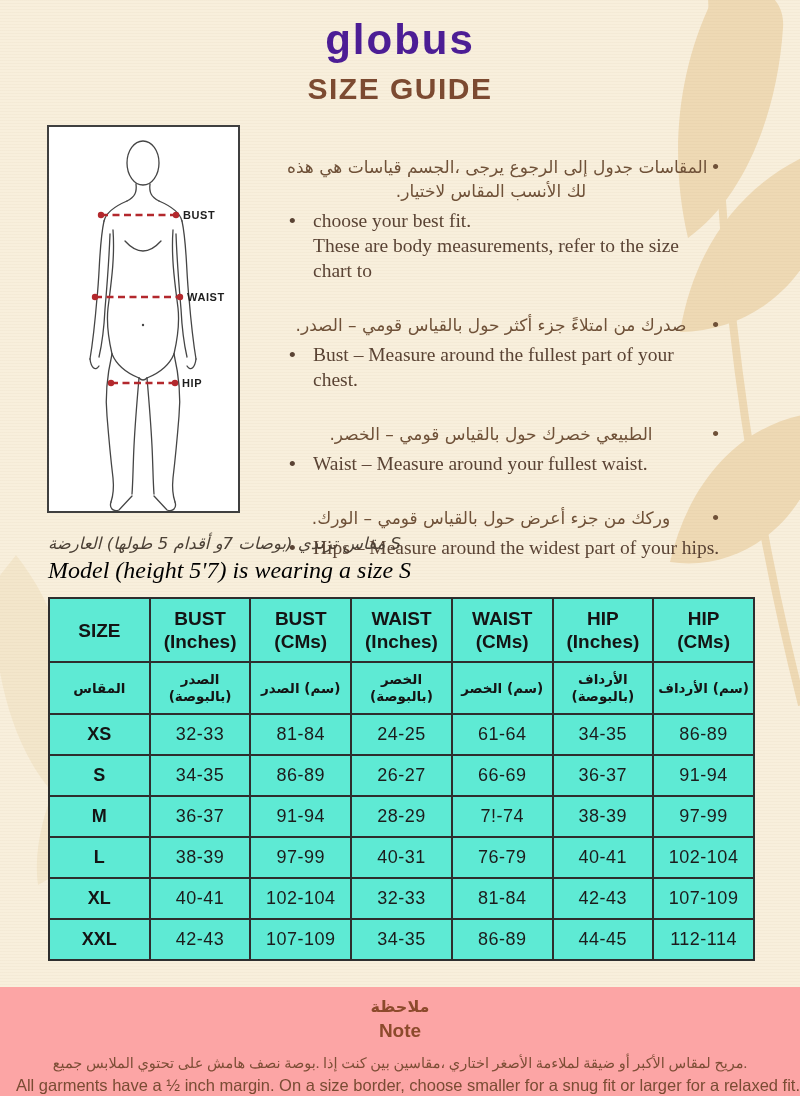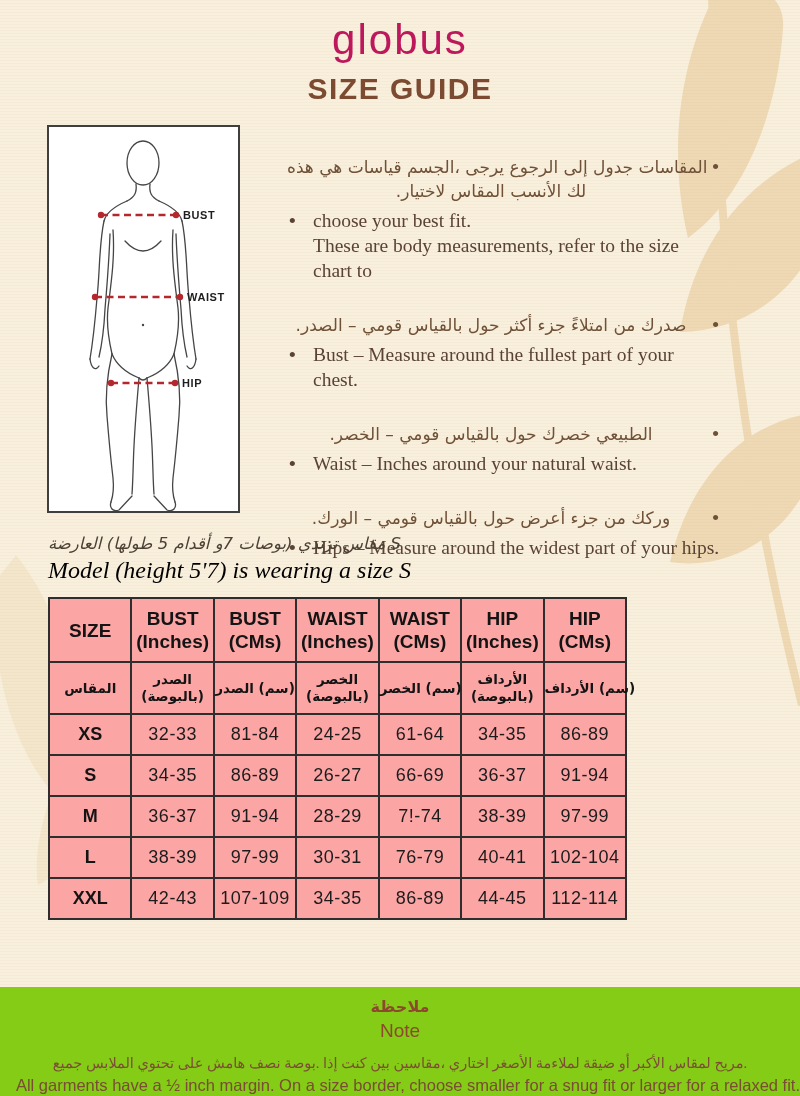--- a/index.html
+++ b/index.html
@@ -9,21 +9,21 @@
     font-family:"Liberation Sans", sans-serif;
   }
   .page::after{
     content:""; position:absolute; inset:0; pointer-events:none;
     background:repeating-linear-gradient(0deg, rgba(160,130,90,0.045) 0 1px, transparent 1px 3px);
   }
   .deco{position:absolute; z-index:0;}
   .content{position:absolute; inset:0; z-index:1;}
 
   .brand{position:absolute; top:16px; left:0; width:100%; text-align:center;
-    font-size:42px; font-weight:400; letter-spacing:2px; color:#be185d;}
+    font-size:42px; font-weight:700; letter-spacing:2px; color:#4c1d95;}
   .title{position:absolute; top:72px; left:0; width:100%; text-align:center;
     font-size:30px; font-weight:700; letter-spacing:1.5px; color:#7c4a31;}
 
   .figure-box{position:absolute; left:47px; top:125px; width:189px; height:384px;
     background:#ffffff; border:2px solid #3f3f3f;}
 
   .bullets{position:absolute; left:287px; top:155px; width:434px;}
   .b-item{margin-bottom:30px;}
   .ar-block{position:relative; padding-right:26px; margin-bottom:5px;}
   .en-block{position:relative; padding-left:26px;}
@@ -33,31 +33,31 @@
   .bullet{font-size:19px; line-height:24px;}
   .bullet-r{position:absolute; right:2px; top:0; color:#6f5138;}
   .bullet-l{position:absolute; left:2px; top:1px; color:#5a4334;}
 
   .model{position:absolute; left:48px; top:531px;font-style:italic;}
   .model-ar{font-family:"DejaVu Sans", sans-serif; font-size:16.5px; line-height:26px; color:#4c4136; white-space:nowrap;}
   .model-en{font-family:"Liberation Serif", serif; font-size:24px; line-height:26px; color:#000000;}
   [data-ar]{direction:ltr; unicode-bidi:normal;}
 
   .table-wrap{position:absolute; left:48px; top:597px;}
-  table.size{border-collapse:collapse; table-layout:fixed; width:579px; background:#fca5a5;}
+  table.size{border-collapse:collapse; table-layout:fixed; width:707px; background:#5eead4;}
   table.size th, table.size td{border:2px solid #2e2e2e; text-align:center; vertical-align:middle; padding:0;}
   tr.t-en th{height:62px; font-size:19px; line-height:23px; font-weight:700; color:#141414;}
   tr.t-ar th{height:50px; font-family:"DejaVu Sans", sans-serif; font-size:13.5px; line-height:17px;
     font-weight:700; color:#141414; white-space:nowrap;}
   td.size-cell{height:39px; font-size:18px; font-weight:700; color:#141414; width:100px;}
   td.val-cell{height:39px; font-size:18px; font-weight:400; color:#1c1c1c; letter-spacing:0.5px;}
 
-  .note-band{position:absolute; left:0; top:987px; width:800px; height:109px; background:#84cc16; text-align:center;}
+  .note-band{position:absolute; left:0; top:987px; width:800px; height:109px; background:#fca5a5; text-align:center;}
   .note-title-ar{margin-top:8px; font-family:"DejaVu Sans", sans-serif; font-size:16px; font-weight:700; color:#8c4a2c; line-height:24px;}
-  .note-title-en{font-size:19px; font-weight:400; color:#8c4a2c; line-height:24px;}
+  .note-title-en{font-size:19px; font-weight:700; color:#8c4a2c; line-height:24px;}
   .note-body-ar{margin-top:9px; font-family:Liberation Serif, serif; font-size:14.5px; color:#7d4e36; line-height:22px; white-space:nowrap;}
   .note-body-en{font-size:16.5px; color:#7a4c34; line-height:23px; white-space:nowrap;text-align:right;}
 
   .fig-label{font-family:"Liberation Sans", sans-serif; font-size:11px; font-weight:700; letter-spacing:0.6px; fill:#1e1e1e;}
   .sketch{stroke:#454545; stroke-width:1.3; fill:none; stroke-linecap:round;}
   .redline{stroke:#b3282d; stroke-width:2.4; stroke-dasharray:7 4.5; fill:none;}
   .reddot{fill:#b3282d;}
 </style>
 </head>
 <body>
@@ -161,21 +161,21 @@
             <div class="en-line">Bust – Measure around the fullest part of your chest.</div>
             <span class="bullet bullet-l">•</span>
           </div>
         </div>
         <div class="b-item">
           <div class="ar-block">
             <div class="ar-line">‎.‎الخصر‎ – ‎قومي‎ ‎بالقياس‎ ‎حول‎ ‎خصرك‎ ‎الطبيعي</div>
             <span class="bullet bullet-r">•</span>
           </div>
           <div class="en-block">
-            <div class="en-line">Waist – Inches around your natural waist.</div>
+            <div class="en-line">Waist – Measure around your fullest waist.</div>
             <span class="bullet bullet-l">•</span>
           </div>
         </div>
         <div class="b-item">
           <div class="ar-block">
             <div class="ar-line">‎.‎الورك‎ – ‎قومي‎ ‎بالقياس‎ ‎حول‎ ‎أعرض‎ ‎جزء‎ ‎من‎ ‎وركك</div>
             <span class="bullet bullet-r">•</span>
           </div>
           <div class="en-block">
             <div class="en-line">Hips – Measure around the widest part of your hips.</div>
@@ -236,24 +236,33 @@
               <td class="val-cell">91-94</td>
               <td class="val-cell">28-29</td>
               <td class="val-cell">7!-74</td>
               <td class="val-cell">38-39</td>
               <td class="val-cell">97-99</td>
             </tr>
             <tr>
               <td class="size-cell">L</td>
               <td class="val-cell">38-39</td>
               <td class="val-cell">97-99</td>
-              <td class="val-cell">30-31</td>
+              <td class="val-cell">40-31</td>
               <td class="val-cell">76-79</td>
               <td class="val-cell">40-41</td>
               <td class="val-cell">102-104</td>
+            </tr>
+            <tr>
+              <td class="size-cell">XL</td>
+              <td class="val-cell">40-41</td>
+              <td class="val-cell">102-104</td>
+              <td class="val-cell">32-33</td>
+              <td class="val-cell">81-84</td>
+              <td class="val-cell">42-43</td>
+              <td class="val-cell">107-109</td>
             </tr>
             <tr>
               <td class="size-cell">XXL</td>
               <td class="val-cell">42-43</td>
               <td class="val-cell">107-109</td>
               <td class="val-cell">34-35</td>
               <td class="val-cell">86-89</td>
               <td class="val-cell">44-45</td>
               <td class="val-cell">112-114</td>
             </tr>

